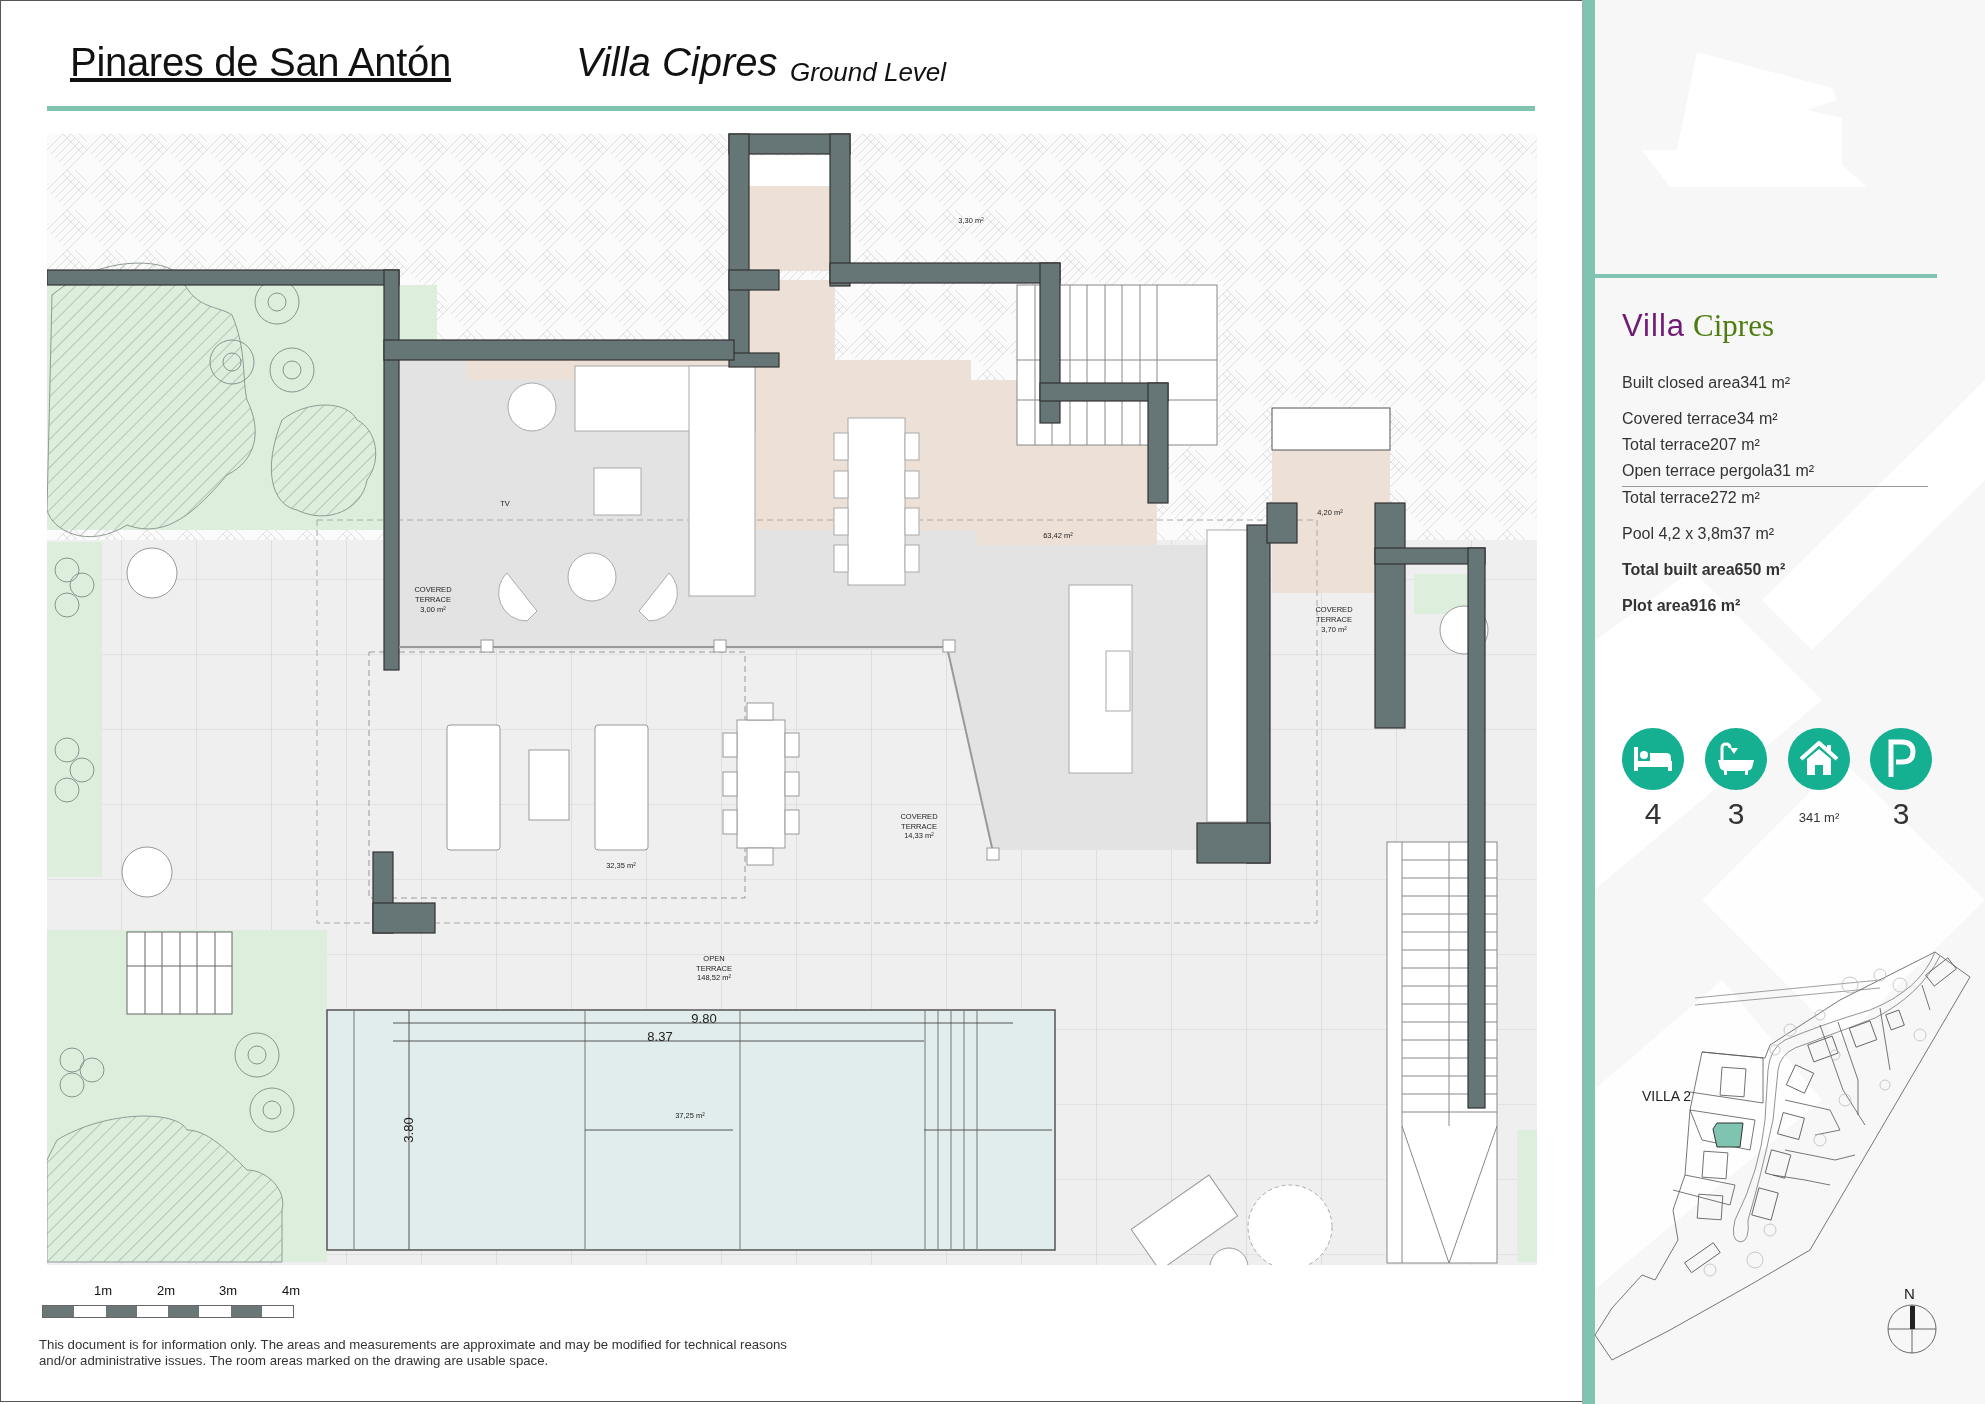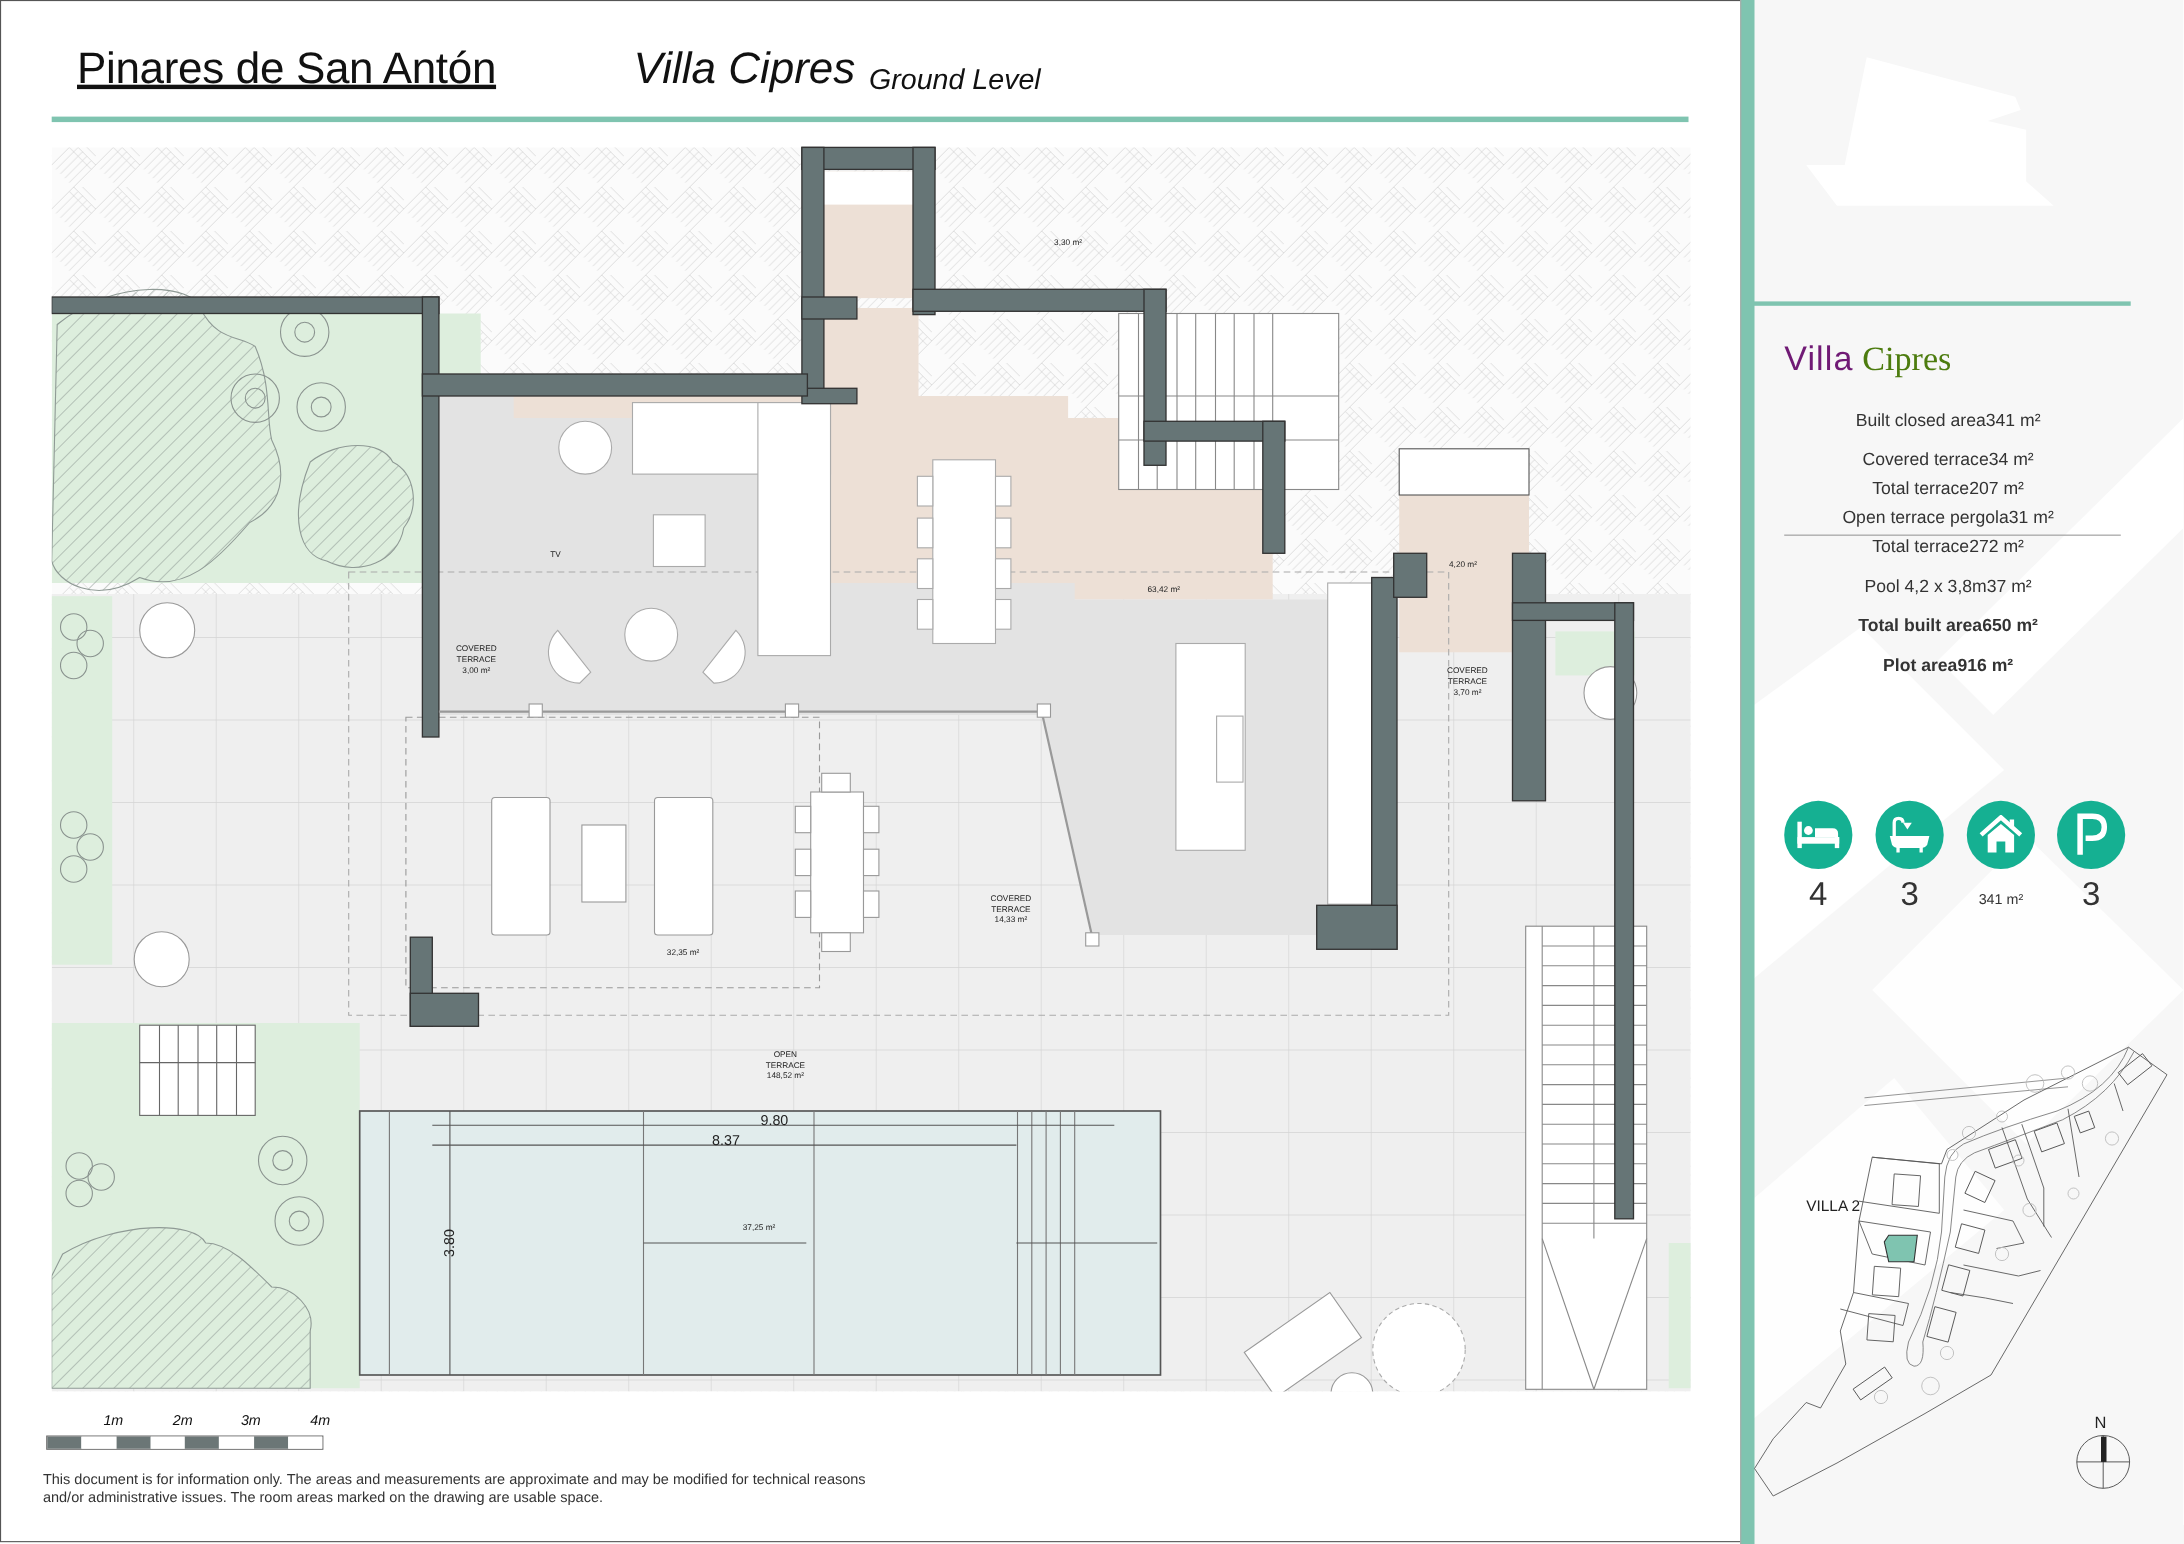--- a/index.html
+++ b/index.html
@@ -5,36 +5,36 @@
   html,body{margin:0;padding:0;}
   body{width:1985px;height:1404px;position:relative;background:#ffffff;overflow:hidden;font-family:"Liberation Sans",sans-serif;color:#111;}
   .frame{position:absolute;left:0;top:0;width:1983px;height:1402px;border:1px solid #555;box-sizing:border-box;pointer-events:none;}
   .header-title{position:absolute;left:70px;top:40px;font-size:40px;letter-spacing:-0.3px;text-decoration:underline;}
   .header-villa{position:absolute;left:576px;top:40px;font-size:40px;font-style:italic;}
   .header-level{position:absolute;left:790px;top:57px;font-size:26px;font-style:italic;}
   .header-rule{position:absolute;left:47px;top:106px;width:1488px;height:5px;background:#7fc4b0;}
   .plan{position:absolute;left:47px;top:130px;width:1490px;height:1135px;}
   .scale{position:absolute;left:42px;top:1283px;}
   .scale-labels{position:relative;height:20px;width:260px;font-size:13px;}
-  .scale-labels span{position:absolute;top:0;font-style:italic;}
+  .scale-labels span{position:absolute;top:0;}
   .scale-bar{display:flex;margin-top:2px;border:1px solid #666;width:250px;height:11px;}
   .scale-bar div{flex:1;}
   .scale-bar .d{background:#6b7676;}
   .scale-bar .l{background:#fff;}
   .disclaimer{position:absolute;left:39px;top:1337px;width:760px;font-size:13.2px;line-height:16px;color:#333;}
   
   .sidebar{position:absolute;left:1582px;top:0;width:403px;height:1404px;background:#f7f7f7;overflow:hidden;}
   .side-accent{position:absolute;left:1582px;top:0;width:12px;height:1404px;background:#7fc4b0;border-left:1px solid #aaa;}
   .side-rule{position:absolute;left:1594px;top:274px;width:343px;height:4px;background:#7fc4b0;}
   .side-deco{position:absolute;}
   .villa-name{position:absolute;left:1622px;top:308px;font-size:31px;color:#333;}
   .villa-name .v1{font-family:Liberation Sans, sans-serif;font-weight:300;color:#701a75;letter-spacing:1px;}
   .villa-name .v2{font-family:"Liberation Serif",serif;margin-left:8px;color:#4d7c0f;}
   .area-table{position:absolute;left:1622px;top:372px;width:306px;font-size:16px;color:#333;}
-  .arow{display:flex;justify-content:center;height:22px;line-height:22px;padding-right:8px;}
+  .arow{display:flex;justify-content:flex-start;height:22px;line-height:22px;padding-right:8px;}
   .arow.gap{margin-top:14px;}
   .arow.bold{font-weight:bold;font-size:16px;}
   .arow.rule{border-top:1.5px solid #999;margin-top:4px;}
   .icons{position:absolute;left:1622px;top:728px;width:310px;height:110px;}
   .ic{position:absolute;top:0;width:62px;text-align:center;}
   .ic .circ{width:62px;height:62px;border-radius:50%;background:#15b092;display:flex;align-items:center;justify-content:center;}
   .ic .val{font-size:30px;color:#333;margin-top:8px;line-height:32px;}
   .ic .val.small{font-size:13px;margin-top:16px;line-height:24px;}
   .site{position:absolute;left:1590px;top:940px;width:395px;height:464px;}
   .villa2-label{position:absolute;left:1642px;top:1088px;font-size:14px;color:#222;}

